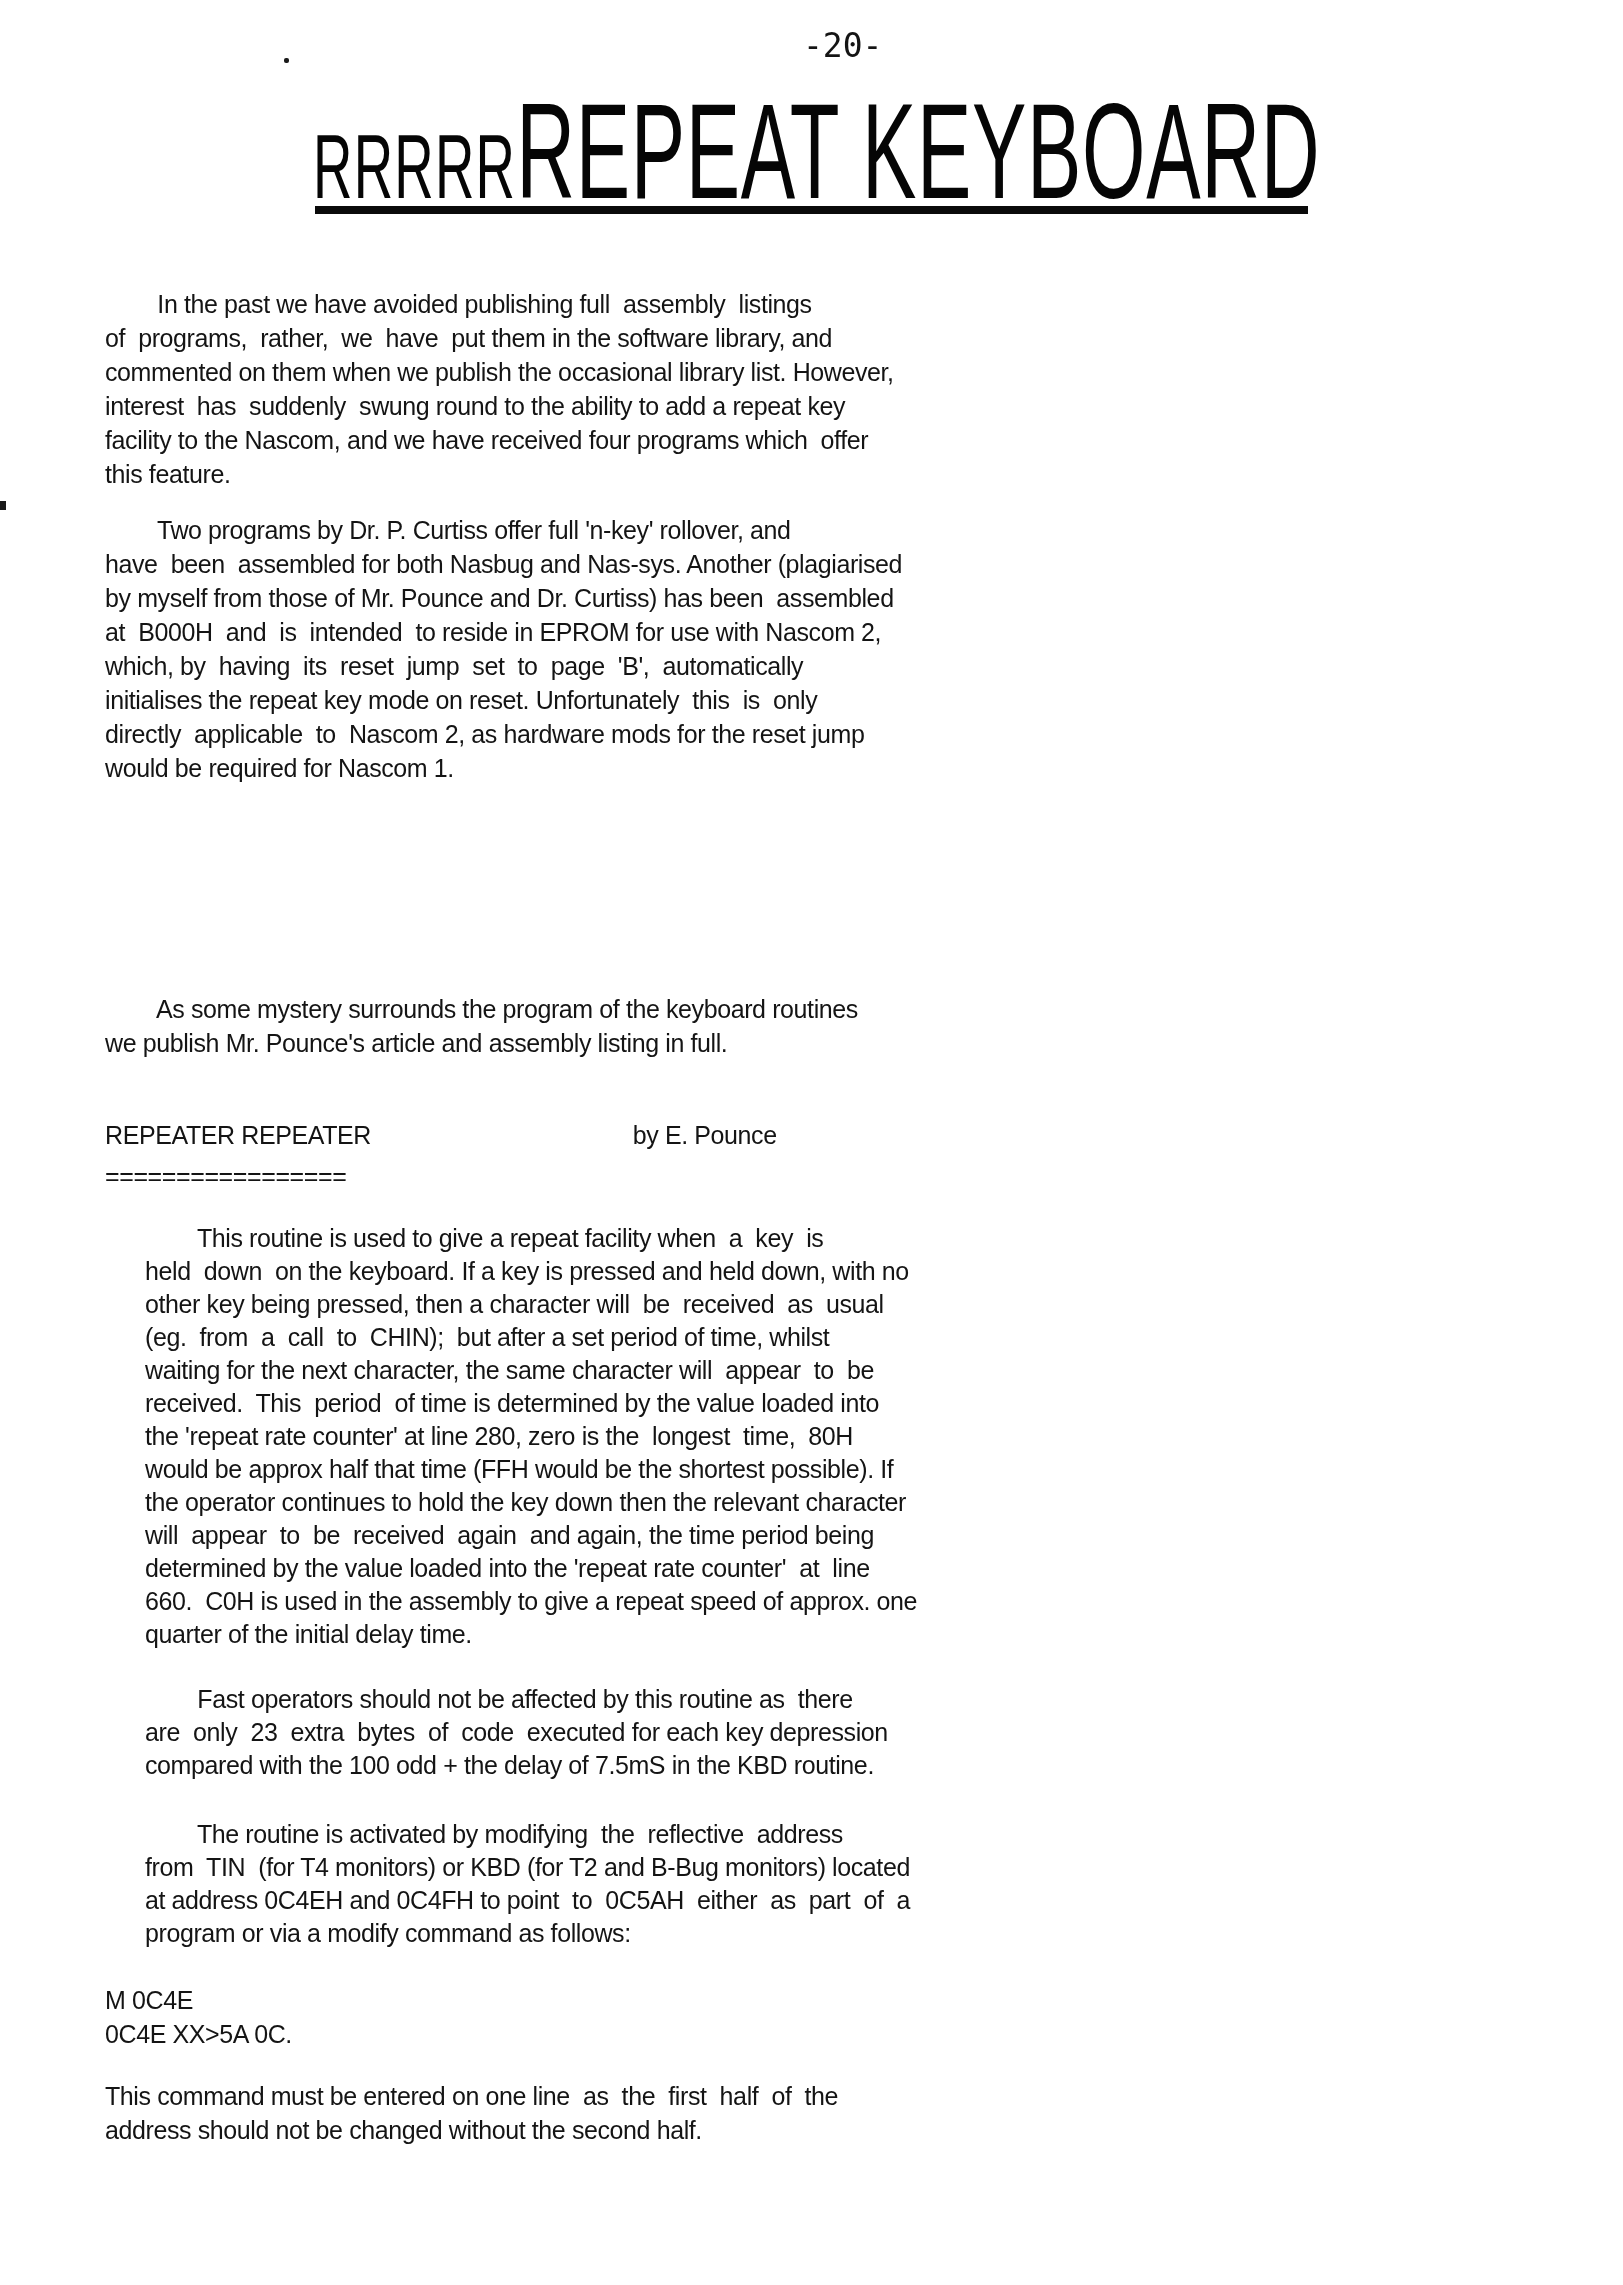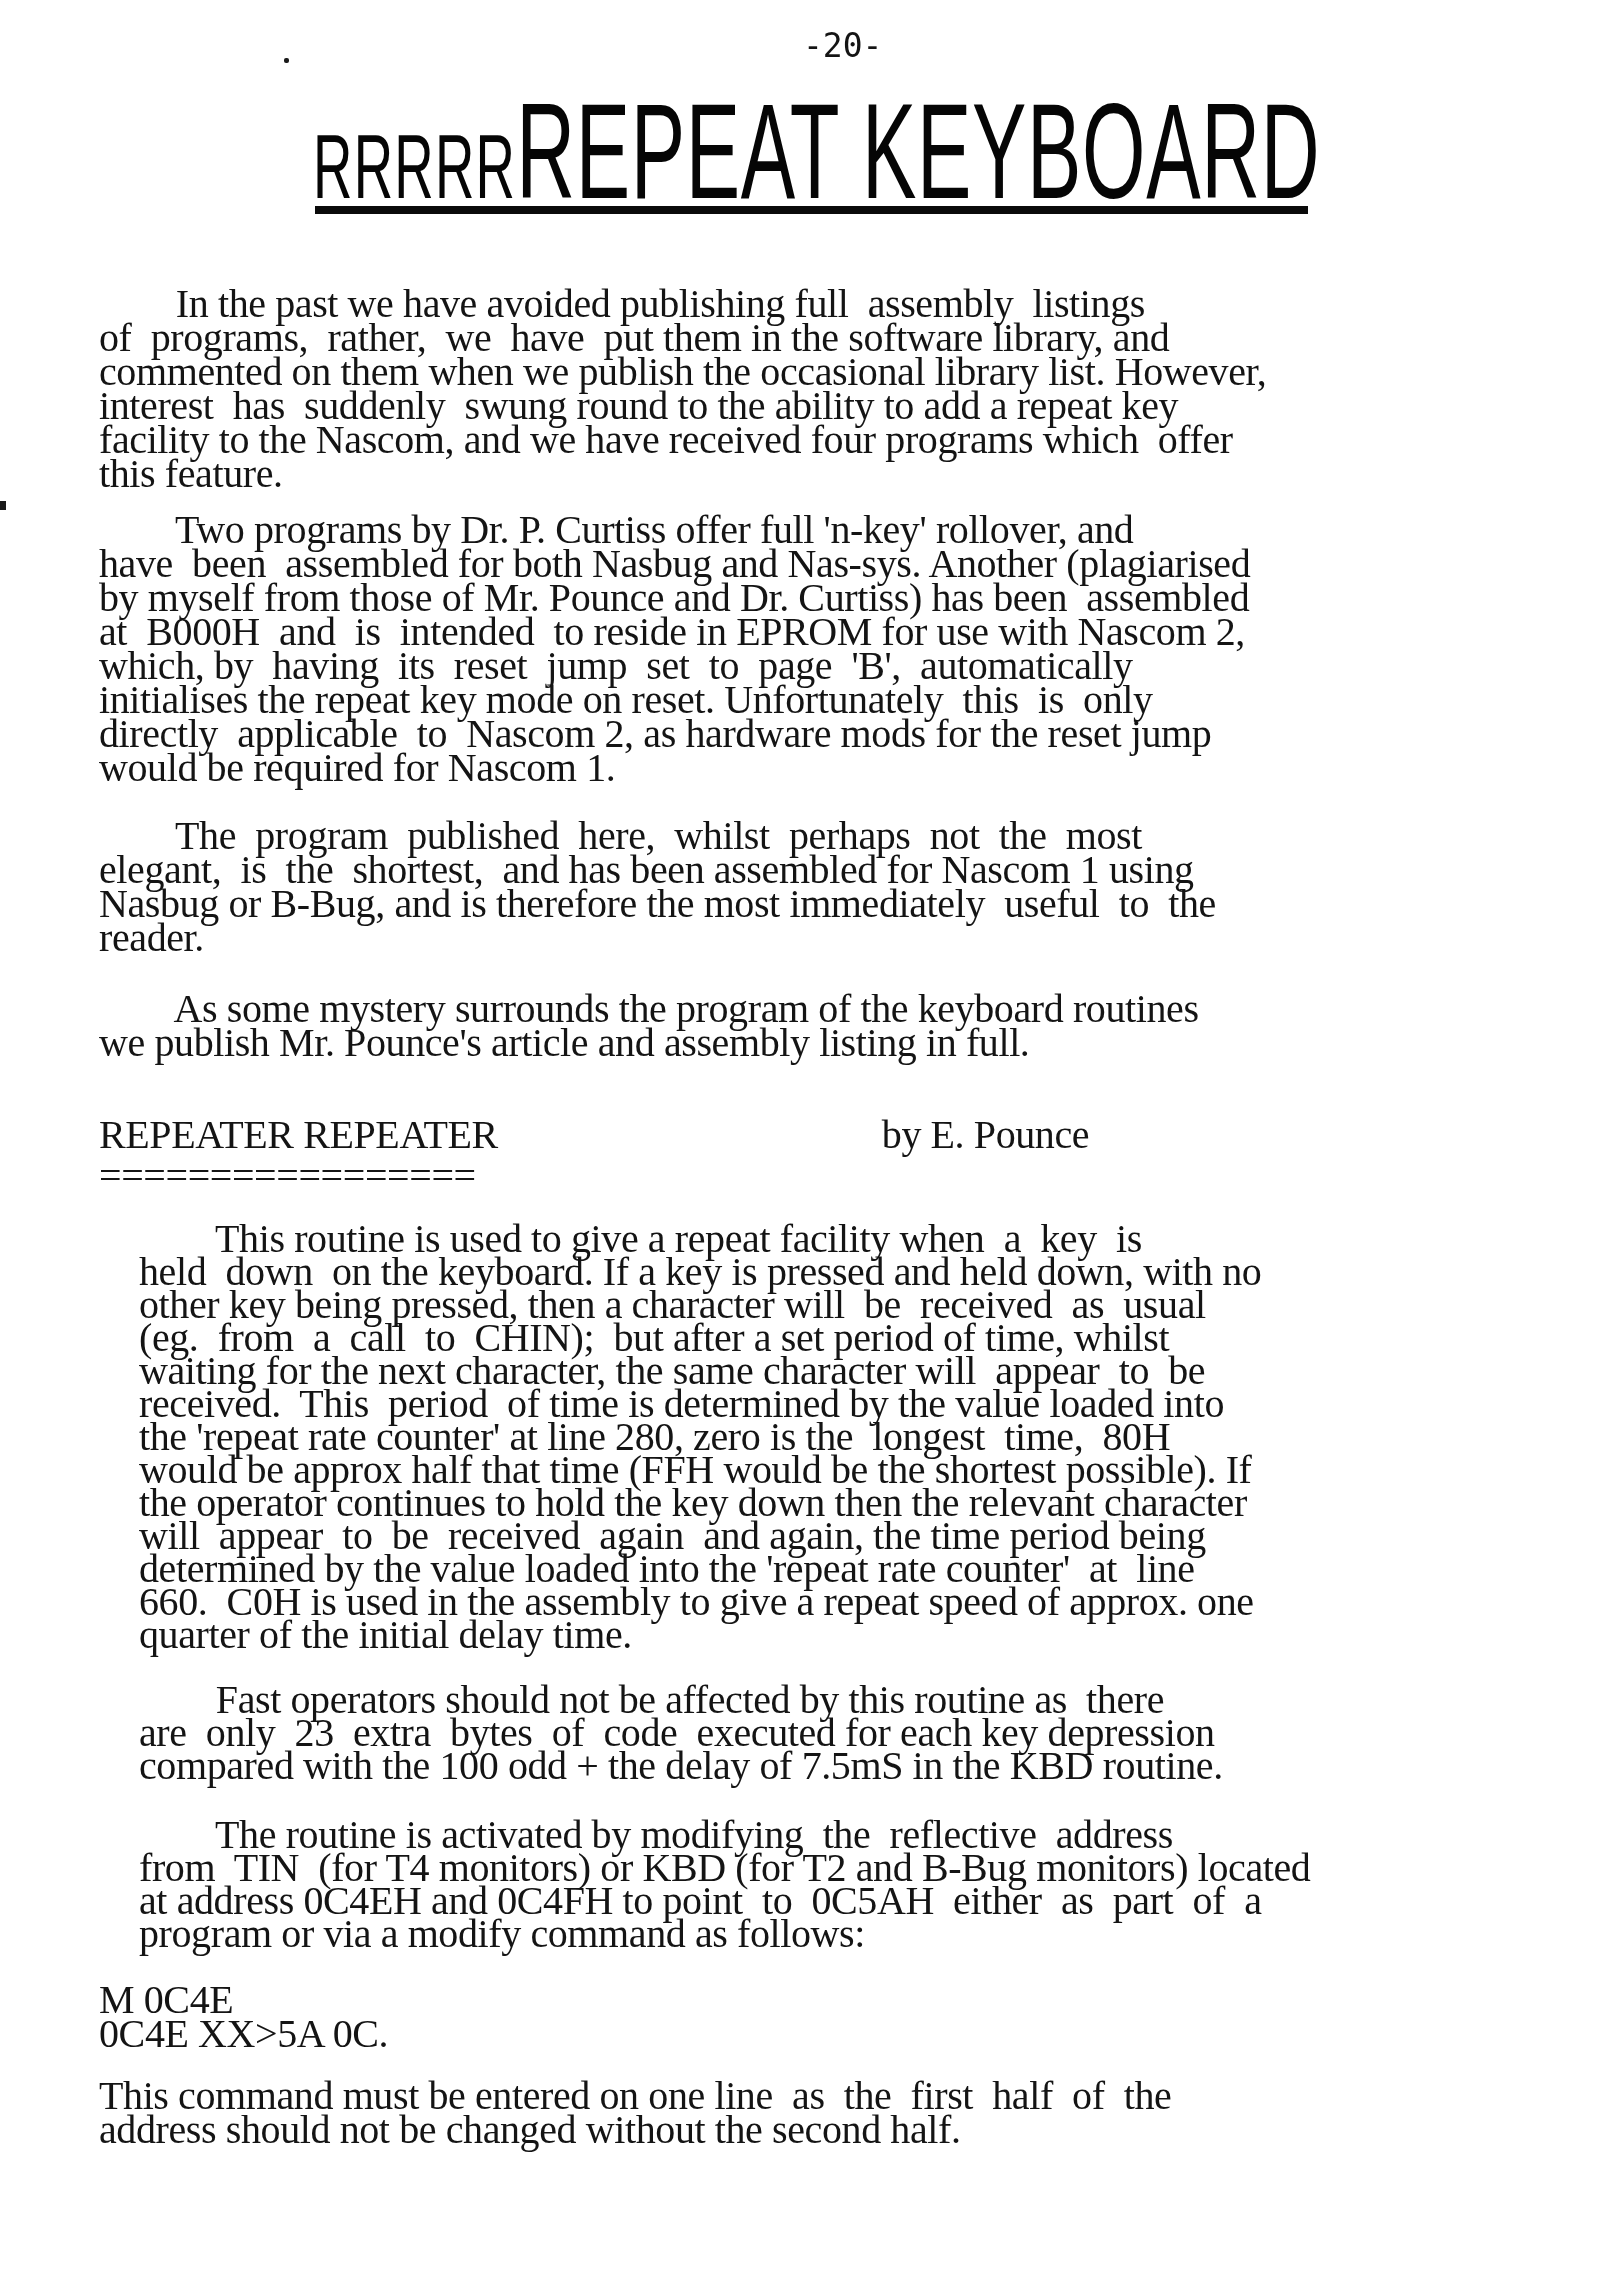--- a/index.html
+++ b/index.html
@@ -9,24 +9,24 @@
   }
   .page {
     position: relative;
     width: 1623px;
     height: 2285px;
     background: #ffffff;
     overflow: hidden;
   }
   .mono {
     position: absolute;
-    left: 99px;
+    left: 105px;
     white-space: pre;
-    font-family: Liberation Serif, serif;
-    font-size: 40px;
+    font-family: Liberation Sans, sans-serif;
+    font-size: 25px;
     line-height: 34px;
     color: #141414;
     letter-spacing: -0.4px;
   }
   .lh34 { line-height: 33px; margin-left: 40px; }
   .page-num {
     position: absolute;
     left: 803px;
     top: 25.6px;
     white-space: pre;
@@ -93,24 +93,20 @@
 facility to the Nascom, and we have received four programs which  offer
 this feature.</div>
   <div class="mono" style="top:513px">        Two programs by Dr. P. Curtiss offer full 'n-key' rollover, and
 have  been  assembled for both Nasbug and Nas-sys. Another (plagiarised
 by myself from those of Mr. Pounce and Dr. Curtiss) has been  assembled
 at  B000H  and  is  intended  to reside in EPROM for use with Nascom 2,
 which, by  having  its  reset  jump  set  to  page  'B',  automatically
 initialises the repeat key mode on reset. Unfortunately  this  is  only
 directly  applicable  to  Nascom 2, as hardware mods for the reset jump
 would be required for Nascom 1.</div>
-  <div class="mono" style="top:819px">        The  program  published  here,  whilst  perhaps  not  the  most
-elegant,  is  the  shortest,  and has been assembled for Nascom 1 using
-Nasbug or B-Bug, and is therefore the most immediately  useful  to  the
-reader.</div>
   <div class="mono" style="top:992px">        As some mystery surrounds the program of the keyboard routines
 we publish Mr. Pounce's article and assembly listing in full.</div>
 
   <div class="mono" style="top:1118px">REPEATER REPEATER                                        by E. Pounce</div>
   <div class="mono" style="top:1159px">=================</div>
 
   <div class="mono lh34" style="top:1222px">        This routine is used to give a repeat facility when  a  key  is
 held  down  on the keyboard. If a key is pressed and held down, with no
 other key being pressed, then a character will  be  received  as  usual
 (eg.  from  a  call  to  CHIN);  but after a set period of time, whilst

